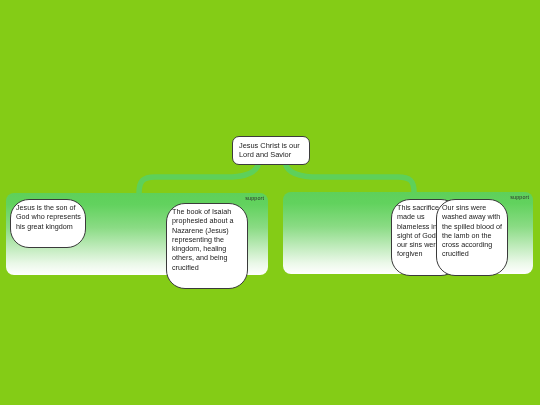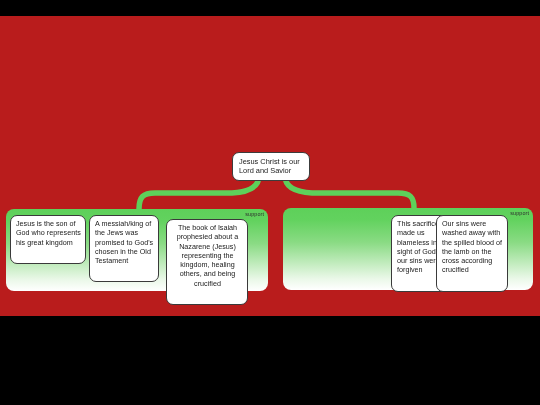--- a/index.html
+++ b/index.html
@@ -11,24 +11,24 @@
     width: 540px;
     height: 405px;
     position: relative;
     overflow: hidden;
     font-family: "Liberation Sans", sans-serif;
   }
 
   #canvas {
     position: absolute;
     left: 0;
-    top: 16px;
+    top: 0;
     width: 540px;
-    height: 300px;
-    background: #b91c1c;
+    height: 405px;
+    background: #84cc16;
   }
 
   
   #connectors {
     position: absolute;
     left: 0;
     top: 0;
     width: 540px;
     height: 405px;
     pointer-events: none;
@@ -78,33 +78,33 @@
     color: #2f2f2f;
     letter-spacing: .1px;
     white-space: nowrap;
   }
 
   
   .leaf {
     position: absolute;
     background: #ffffff;
     border: 1px solid #3a3a3a;
-    border-radius: 7px;
+    border-radius: 19px;
     box-sizing: border-box;
     padding: 3px 4px 16px 5px;
     font-size: 7.2px;
     line-height: 9.3px;
     color: #1a1a1a;
     z-index: 30;
   }
 
   
   .leaf.l1 { left: 10px;  top: 199px; width: 76px;  min-height: 48px; }
   .leaf.l2 { left: 89px;  top: 199px; width: 70px;  min-height: 58px; }
-  .leaf.l3 { left: 166px; top: 203px; width: 82px;  min-height: 66px; text-align: center; }
+  .leaf.l3 { left: 166px; top: 203px; width: 82px;  min-height: 66px; }
 
   
   .leaf.r1 { left: 287px; top: 199px; width: 70px;  min-height: 40px; }
   .leaf.r2 { left: 361px; top: 199px; width: 69px;  min-height: 57px; margin-left: 30px; }
   .leaf.r3 { left: 436px; top: 199px; width: 72px;  min-height: 65px; }
 </style>
 </head>
 <body>
 
 <div id="canvas">
@@ -126,23 +126,20 @@
     <span>Jesus Christ is our Lord and Savior</span>
   </div>
 
   <div class="group left">
     <span class="group-label">support</span>
   </div>
 
   <div class="leaf l1">
     <span>Jesus is the son of God who represents his great kingdom</span>
   </div>
-  <div class="leaf l2">
-    <span>A messiah/king of the Jews was promised to God's chosen in the Old Testament</span>
-  </div>
   <div class="leaf l3">
     <span>The book of Isaiah prophesied about a Nazarene (Jesus) representing the kingdom, healing others, and being crucified</span>
   </div>
 
   <div class="group right">
     <span class="group-label">support</span>
   </div>
 
   <div class="leaf r2">
     <span>This sacrifice made us blameless in the sight of God and our sins were forgiven</span>

